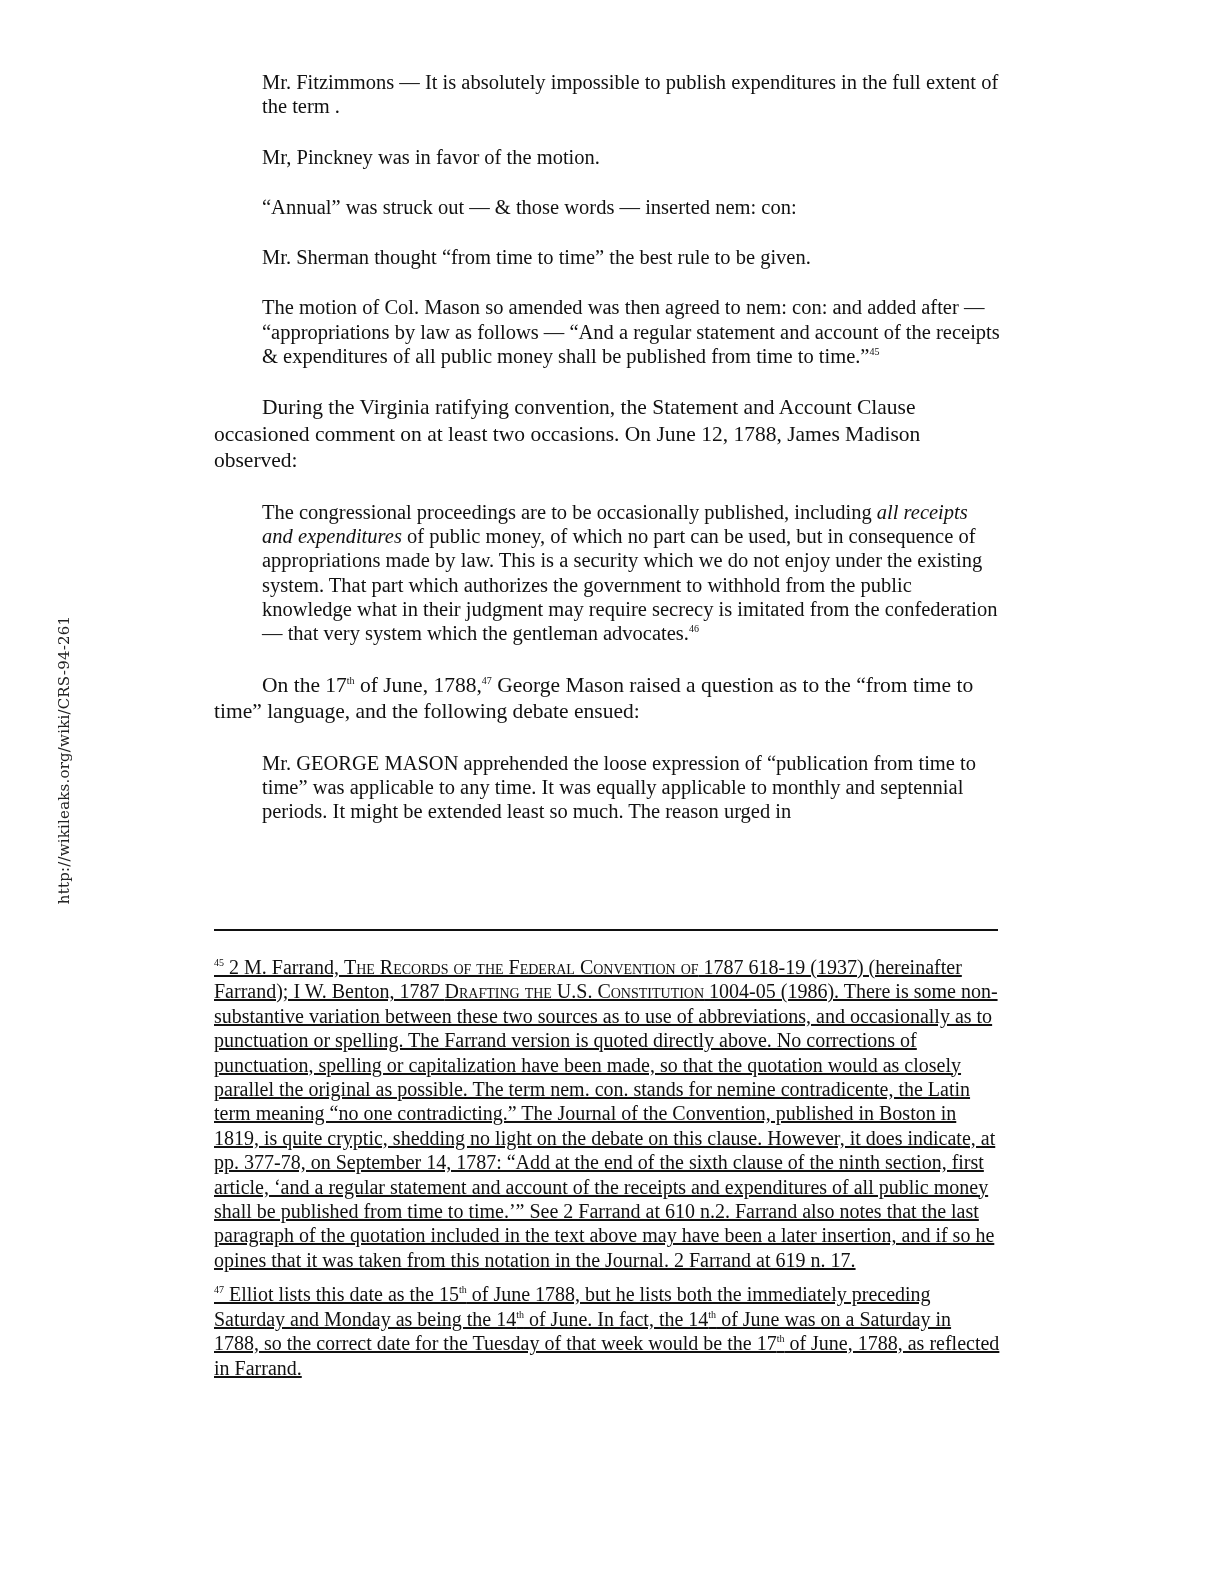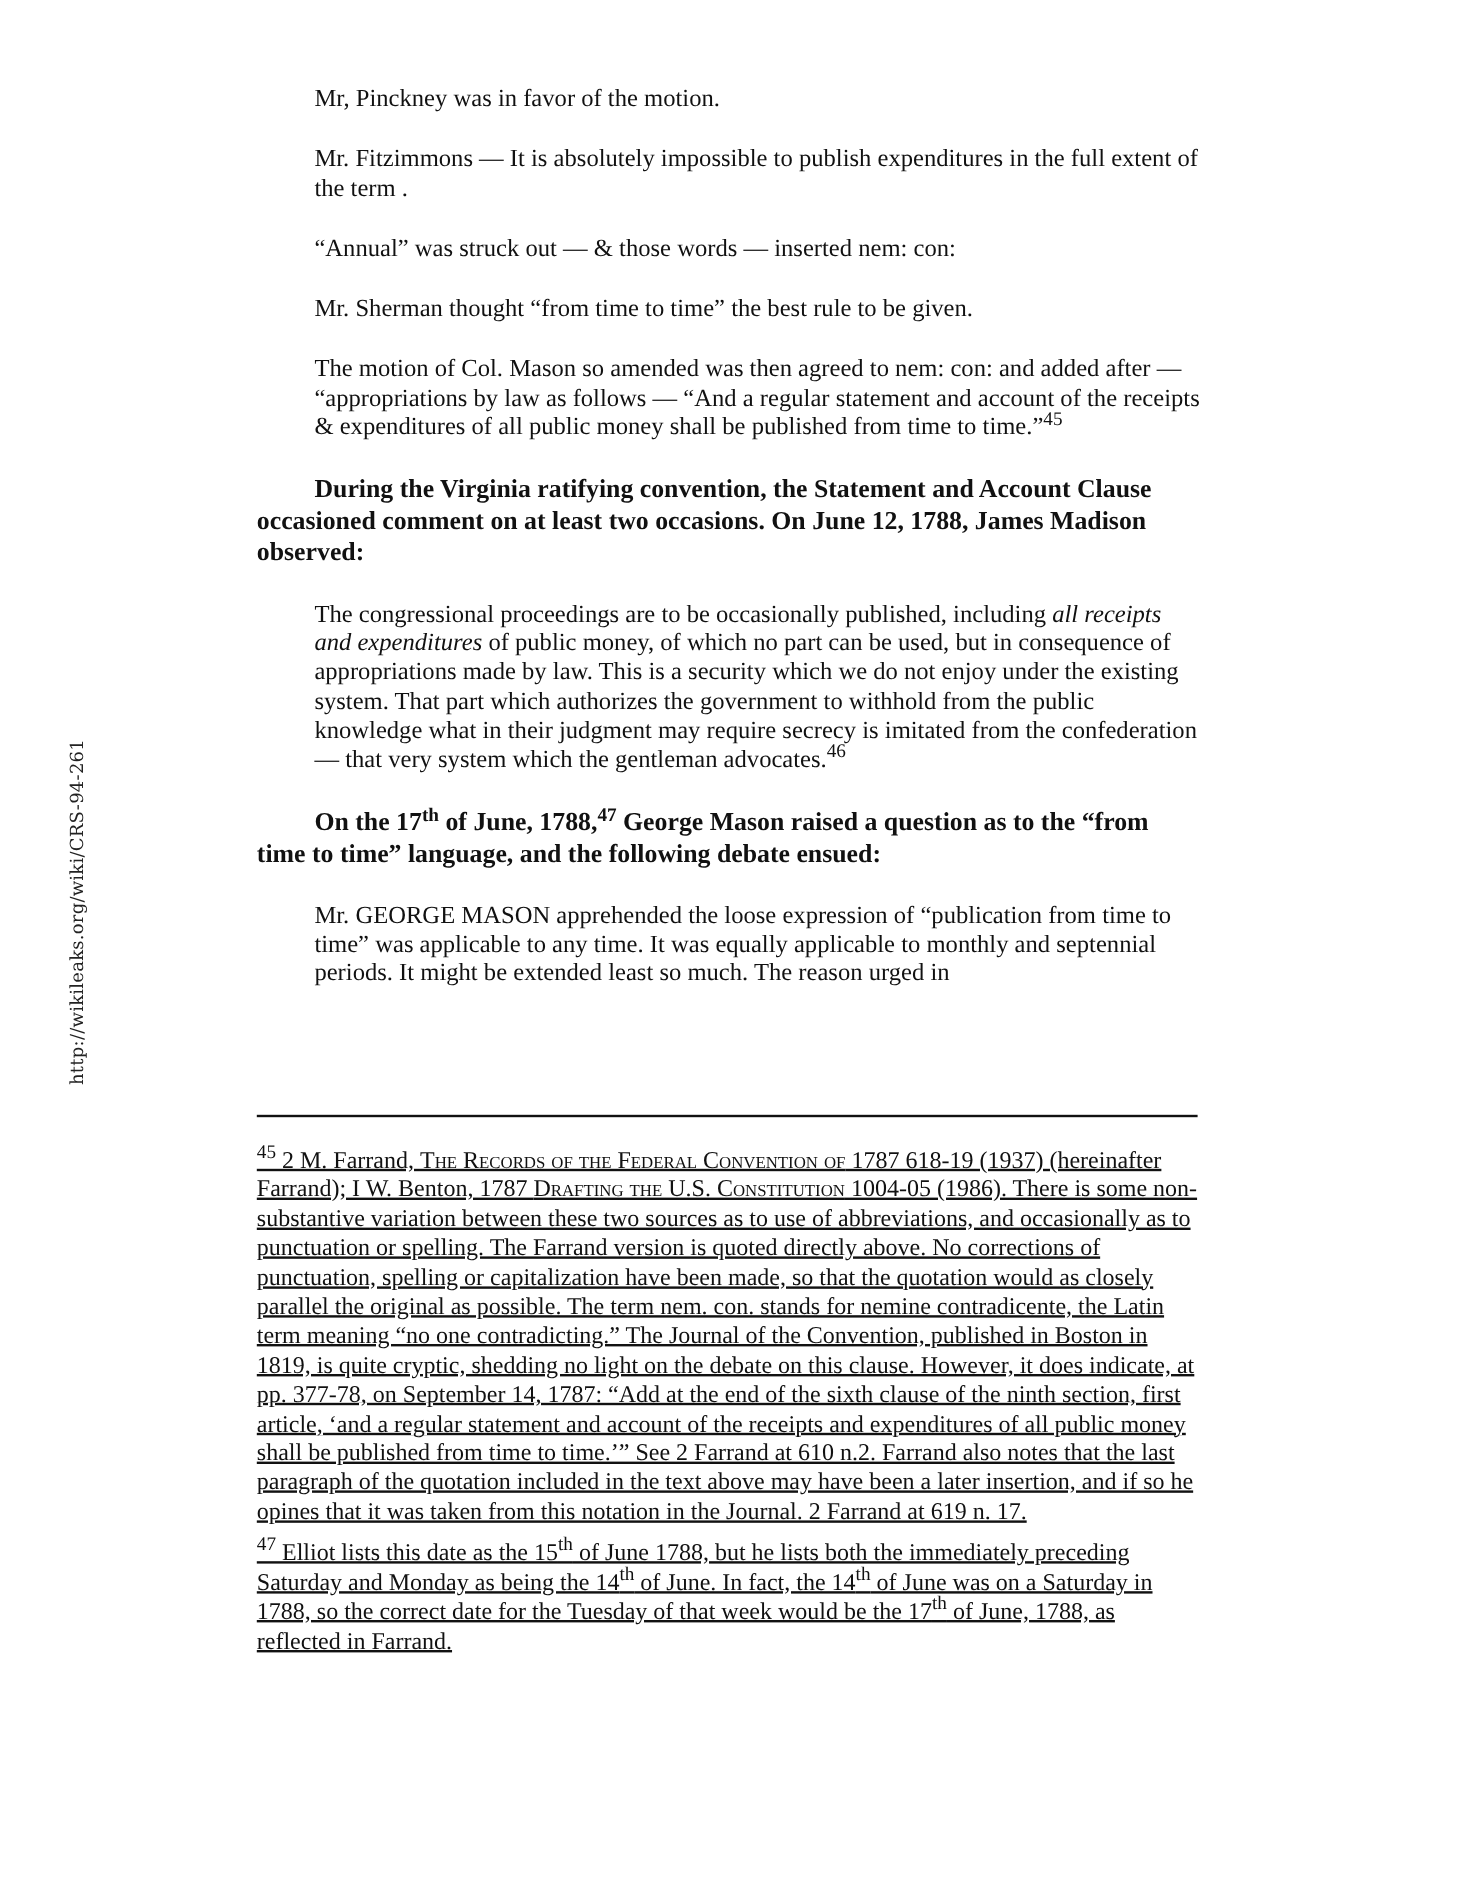--- a/index.html
+++ b/index.html
@@ -5,39 +5,39 @@
   html, body { margin: 0; padding: 0; background: #ffffff; }
   body { width: 1224px; height: 1584px; position: relative; overflow: hidden;
          font-family: "Liberation Serif", "DejaVu Serif", serif; color: #111; }
   .side-url { position: absolute; left: 52px; top: 600px; width: 24px; height: 320px;
               display: flex; align-items: center; justify-content: center; }
   .side-url span { display: inline-block; transform: rotate(-90deg); white-space: nowrap;
                    font-family: "DejaVu Serif", serif; font-size: 15px; color: #222; letter-spacing: 0.2px; }
   .page { position: absolute; left: 214px; top: 70px; width: 786px; }
   .quote { margin-left: 48px; margin-right: 0; font-size: 20.5px; line-height: 24.3px; }
   .quote p { margin: 0 0 26px 0; }
-  .body-p { font-size: 21.5px; line-height: 26.5px; text-indent: 48px; margin: 0 0 26px 0; font-weight: bold; }
-  sup { font-size: 16px; line-height: 0; vertical-align: 8px; }
+  .body-p { font-size: 21.5px; line-height: 26.5px; text-indent: 48px; margin: 0 0 26px 0; }
+  sup { font-size: 10px; line-height: 0; vertical-align: 8px; }
   .rule { position: absolute; left: 214px; top: 929px; width: 784px; height: 2px; background: #111; }
   .footnotes { position: absolute; left: 214px; top: 955px; width: 786px;
                font-size: 20px; line-height: 24.4px; text-decoration: underline; }
   .footnotes p { margin: 0 0 10px 0; }
   .sc { font-variant: small-caps; }
 </style>
 </head>
 <body>
 
 <div class="side-url">
   <span>http://wikileaks.org/wiki/CRS-94-261</span>
 </div>
 
 <div class="page">
   <div class="quote">
+    <p>Mr. Fitzimmons — It is absolutely impossible to publish expenditures in the full extent of the term .</p>
     <p>Mr, Pinckney was in favor of the motion.</p>
-    <p>Mr. Fitzimmons — It is absolutely impossible to publish expenditures in the full extent of the term .</p>
     <p>“Annual” was struck out — &amp; those words — inserted nem: con:</p>
     <p>Mr. Sherman thought “from time to time” the best rule to be given.</p>
     <p><span>The motion of Col. Mason so amended was then agreed to nem: con: and added after — “appropriations by law as follows — “And a regular statement and account of the receipts &amp; expenditures of all public money shall be published from time to time.”</span><sup>45</sup></p>
   </div>
 
   <p class="body-p">During the Virginia ratifying convention, the Statement and Account Clause occasioned comment on at least two occasions.  On June 12, 1788, James Madison observed:</p>
 
   <div class="quote">
     <p><span>The congressional proceedings are to be occasionally published, including </span><em>all receipts and expenditures</em><span> of public money, of which no part can be used, but in consequence of appropriations made by law.  This is a security which we do not enjoy under the existing system. That part which authorizes the government to withhold from the public knowledge what in their judgment may require secrecy is imitated from the confederation — that very system which the gentleman advocates.</span><sup>46</sup></p>
   </div>

